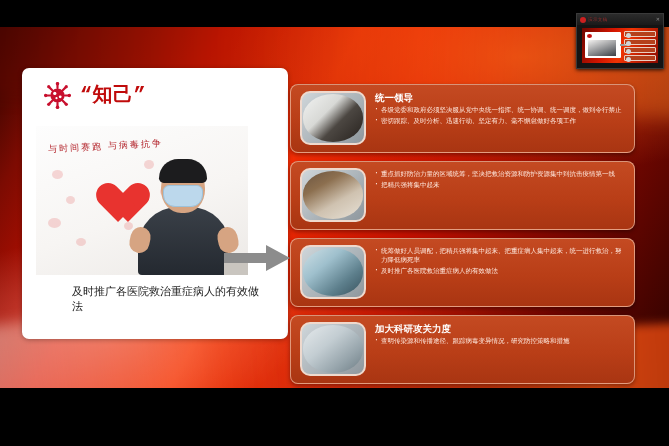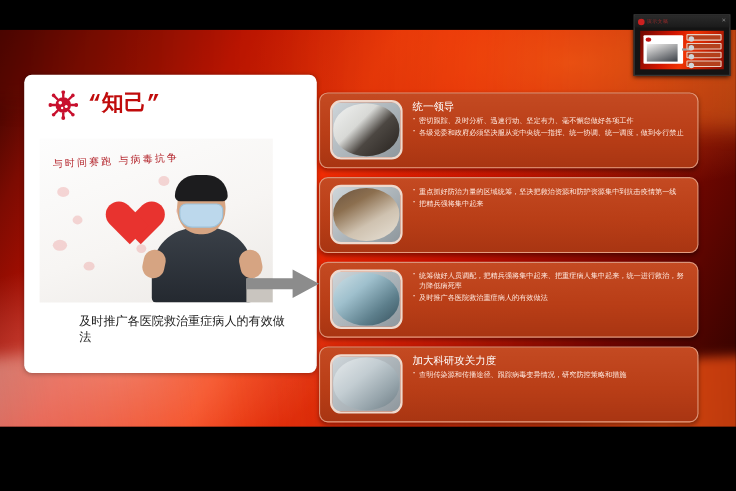--- a/index.html
+++ b/index.html
@@ -105,21 +105,21 @@
   }
   .card-thumb .oval {
      position:absolute; left:1px; top:1px; right:1px; bottom:1px; border-radius: 50%/48%;
      overflow:hidden;
   }
   .t1 .oval { background: linear-gradient(135deg,#f2f3f2 0%,#d8d9d6 38%,#4c4742 60%,#26211d 100%); }
   .t2 .oval { background: linear-gradient(150deg,#6a5340 0%,#8c6f4f 30%,#cfc2b0 62%,#e8e2d7 100%); }
   .t3 .oval { background: linear-gradient(140deg,#cfe0e6 0%,#9fc0cd 35%,#5d7f8c 70%,#36505c 100%); }
   .t4 .oval { background: linear-gradient(140deg,#e6eaec 0%,#c3cdd2 40%,#96a4ab 72%,#6d7c84 100%); }
   .card-body { flex: 1 1 auto; min-width: 0; }
-  .card-title { font-size: 9.5px; color: #ffffff; font-weight: 400; line-height: 13px; margin-bottom: 2px; }
+  .card-title { font-size: 9.5px; color: #ffffff; font-weight: 700; line-height: 13px; margin-bottom: 2px; }
   .bullets { list-style: none; }
   .bullets li {
     position: relative; padding-left: 6px;
     font-size: 6.5px; line-height: 9.5px; color: #ffe9df; margin-top: 1.5px;
   }
   .bullets li:before { content: "·"; position: absolute; left: 0; top: -1px; color:#ffe9df; font-size: 9px; }
 
   
   #pip {
     position: absolute; left: 576px; top: 13px; width: 88px; height: 56px;
@@ -220,22 +220,22 @@
 
     <div id="cards">
 
       <div class="card t1">
         <div class="card-thumb t1">
             <div class="oval"></div>
           </div>
         <div class="card-body">
           <div class="card-title">统一领导</div>
           <ul class="bullets">
+            <li>各级党委和政府必须坚决服从党中央统一指挥、统一协调、统一调度，做到令行禁止</li>
             <li>密切跟踪、及时分析、迅速行动、坚定有力、毫不懈怠做好各项工作</li>
-            <li>各级党委和政府必须坚决服从党中央统一指挥、统一协调、统一调度，做到令行禁止</li>
           </ul>
         </div>
       </div>
 
       <div class="card t2">
         <div class="card-thumb t2">
             <div class="oval"></div>
           </div>
         <div class="card-body">
           <ul class="bullets">

